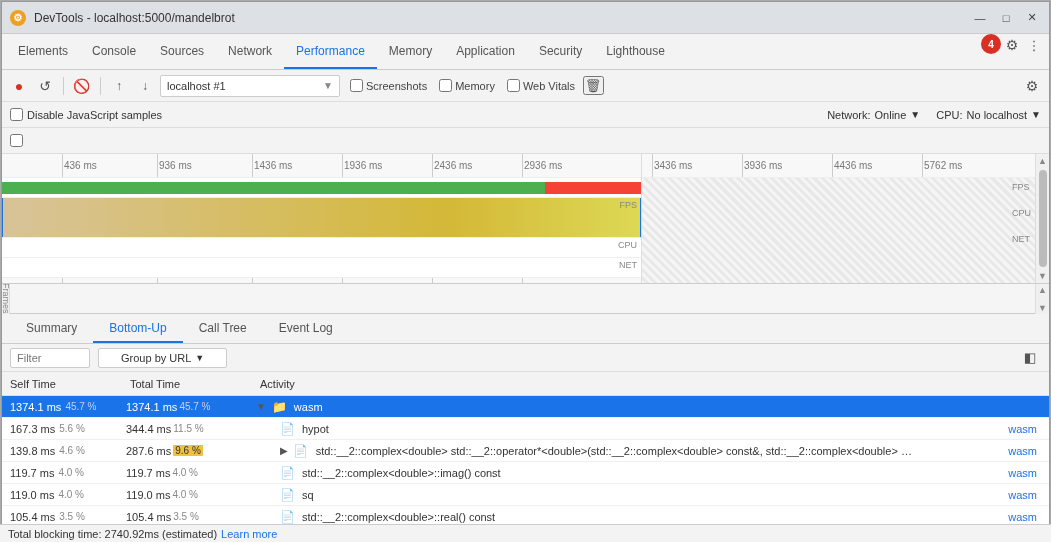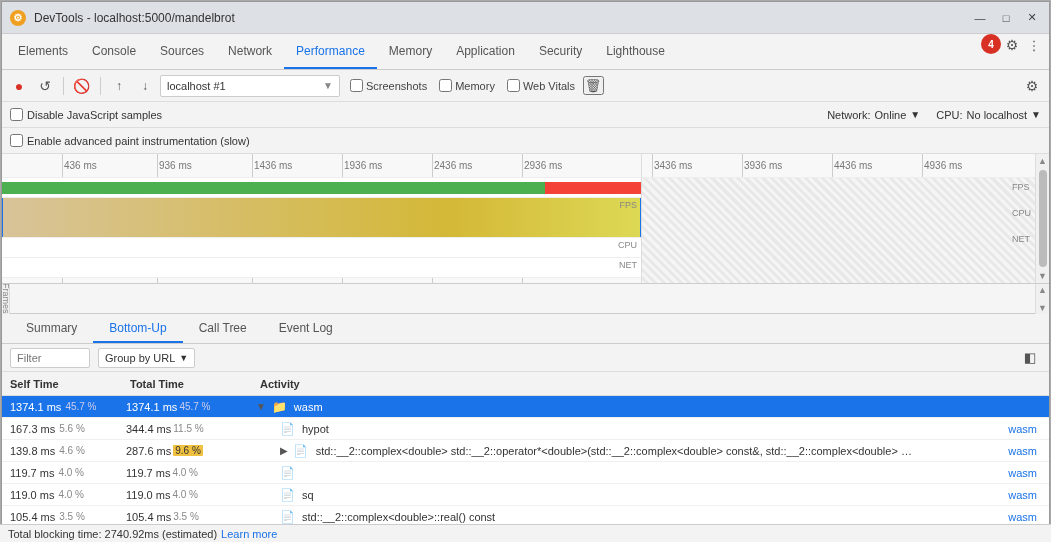--- a/index.html
+++ b/index.html
@@ -191,30 +191,30 @@
       height: 28px; background: #f3f3f3; border-bottom: 1px solid #ddd;
       padding: 0 8px; gap: 8px;
     }
     .filter-input {
       width: 80px; height: 20px; border: 1px solid #ccc; border-radius: 2px;
       padding: 0 6px; font-size: 11px; background: #fff;
     }
     .filter-select-box {
       display: flex; align-items: center; gap: 4px;
       border: 1px solid #ccc; border-radius: 2px; background: #fff;
-      padding: 0 6px; height: 20px; font-size: 11px; color: #333; cursor: pointer;
+      padding: 0 22px; height: 20px; font-size: 11px; color: #333; cursor: pointer;
     }
     .filter-expand-btn {
       margin-left: auto; width: 22px; height: 22px; border: none; background: transparent;
       cursor: pointer; display: flex; align-items: center; justify-content: center; color: #555;
     }
     .table-header {
       display: flex; align-items: center;
       height: 24px; background: #f3f3f3; border-bottom: 1px solid #ddd;
-      font-size: 11px; font-weight: 700; color: #333; position: sticky; top: 0; z-index: 2;
+      font-size: 11px; font-weight: 400; color: #333; position: sticky; top: 0; z-index: 2;
     }
     .col-self { width: 120px; min-width: 120px; padding: 0 8px; }
     .col-total { width: 130px; min-width: 130px; padding: 0 8px; }
     .col-activity { flex: 1; padding: 0 8px; }
 
     .table-row {
       display: flex; align-items: center;
       height: 22px; border-bottom: 1px solid #f0f0f0;
       font-size: 11px; color: #333;
     }
@@ -347,21 +347,20 @@
         <span>CPU:</span>
         <span style="color:#333;">No localhost</span>
         <span style="cursor:pointer; font-size:10px;">▼</span>
       </div>
     </div>
   </div>
 
   <div id="second-options">
     <label class="opt-label">
       <input type="checkbox" style="">
-      <span>Enable advanced paint instrumentation (slow)</span>
     </label>
   </div>
 
   <div id="timeline-container">
     <div class="timeline-wrapper">
 
       <div class="timeline-left">
 
         <div class="timeline-ruler">
           <div class="ruler-mark" style="left:60px;">436 ms</div>
@@ -399,21 +398,21 @@
           <div class="ruler-mark" style="left:520px;">2936 ms</div>
         </div>
 
       </div>
 
       <div class="timeline-right">
         <div class="timeline-ruler" style="height:24px;">
           <div class="ruler-mark" style="left:10px;">3436 ms</div>
           <div class="ruler-mark" style="left:100px;">3936 ms</div>
           <div class="ruler-mark" style="left:190px;">4436 ms</div>
-          <div class="ruler-mark" style="left:280px;">4936 ms</div>
+          <div class="ruler-mark" style="left:280px;">5762 ms</div>
         </div>
         <div style="height:106px; background: repeating-linear-gradient(45deg, #f5f5f5, #f5f5f5 3px, #e8e8e8 3px, #e8e8e8 6px);"></div>
 
         <div style="position:absolute; right:4px; top:28px; display:flex; flex-direction:column; gap:16px;">
           <span style="font-size:9px; color:#888;">FPS</span>
           <span style="font-size:9px; color:#888;">CPU</span>
           <span style="font-size:9px; color:#888;">NET</span>
         </div>
       </div>
 
@@ -525,20 +524,21 @@
         <span>119.7 ms</span>
         <span class="pct" style="color:#888;">4.0 %</span>
       </div>
       <div class="cell-total">
         <span>119.7 ms</span>
         <span class="pct" style="color:#888;">4.0 %</span>
       </div>
       <div class="cell-activity">
         <span style="display:inline-block; width:20px;"></span>
         <span class="folder-icon">📄</span>
+        <span>std::__2::complex&lt;double&gt;::imag() const</span>
         <span class="wasm-link">wasm</span>
       </div>
     </div>
 
     <div class="table-row">
       <div class="cell-self">
         <span>119.0 ms</span>
         <span class="pct" style="color:#888;">4.0 %</span>
       </div>
       <div class="cell-total">

